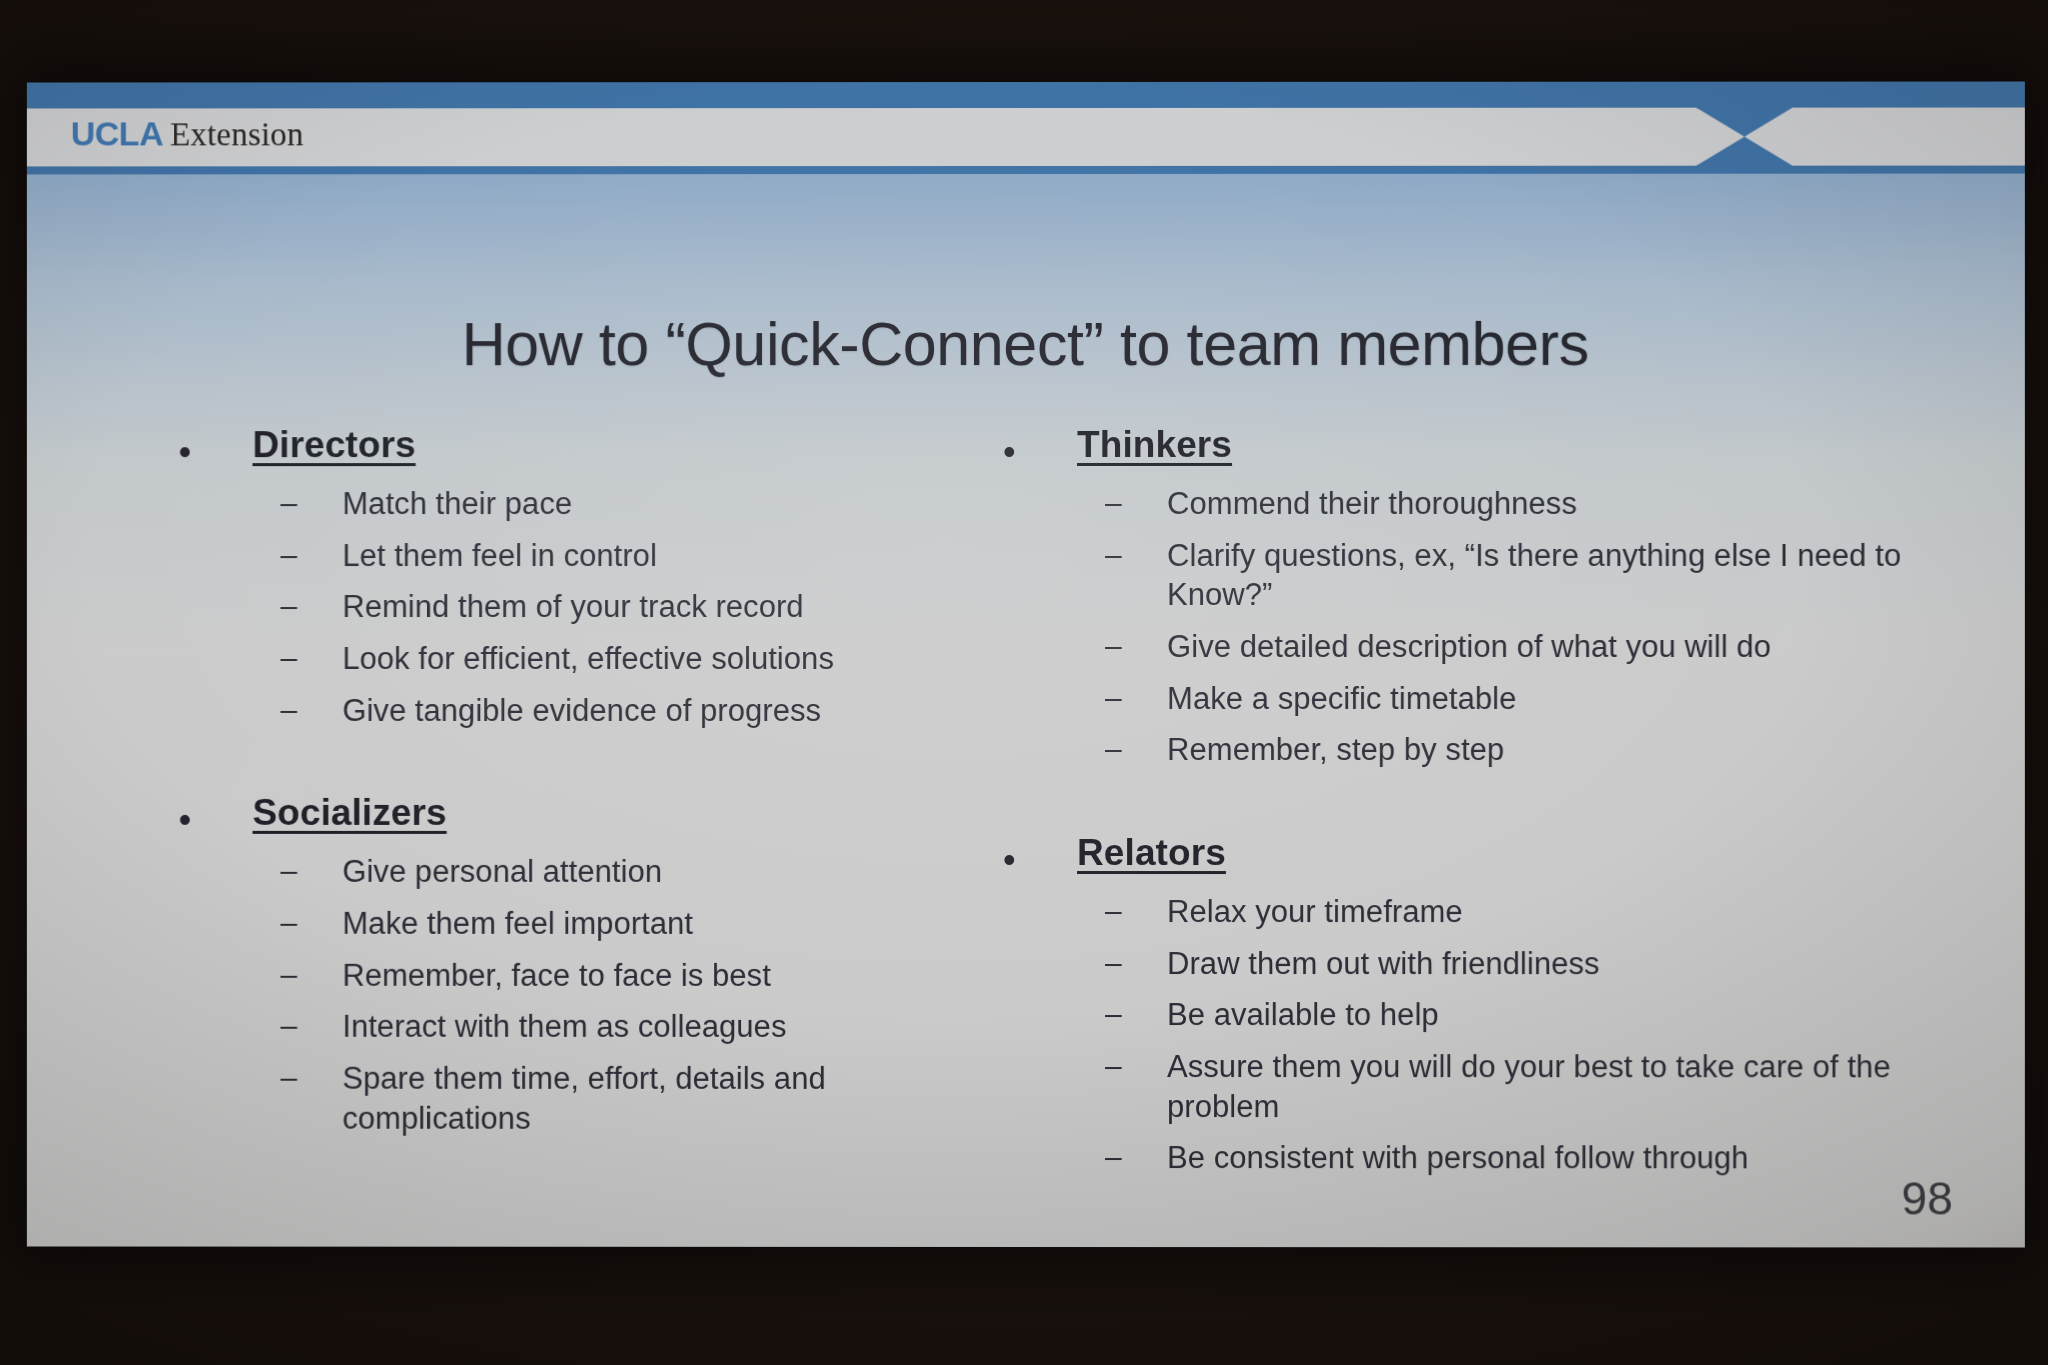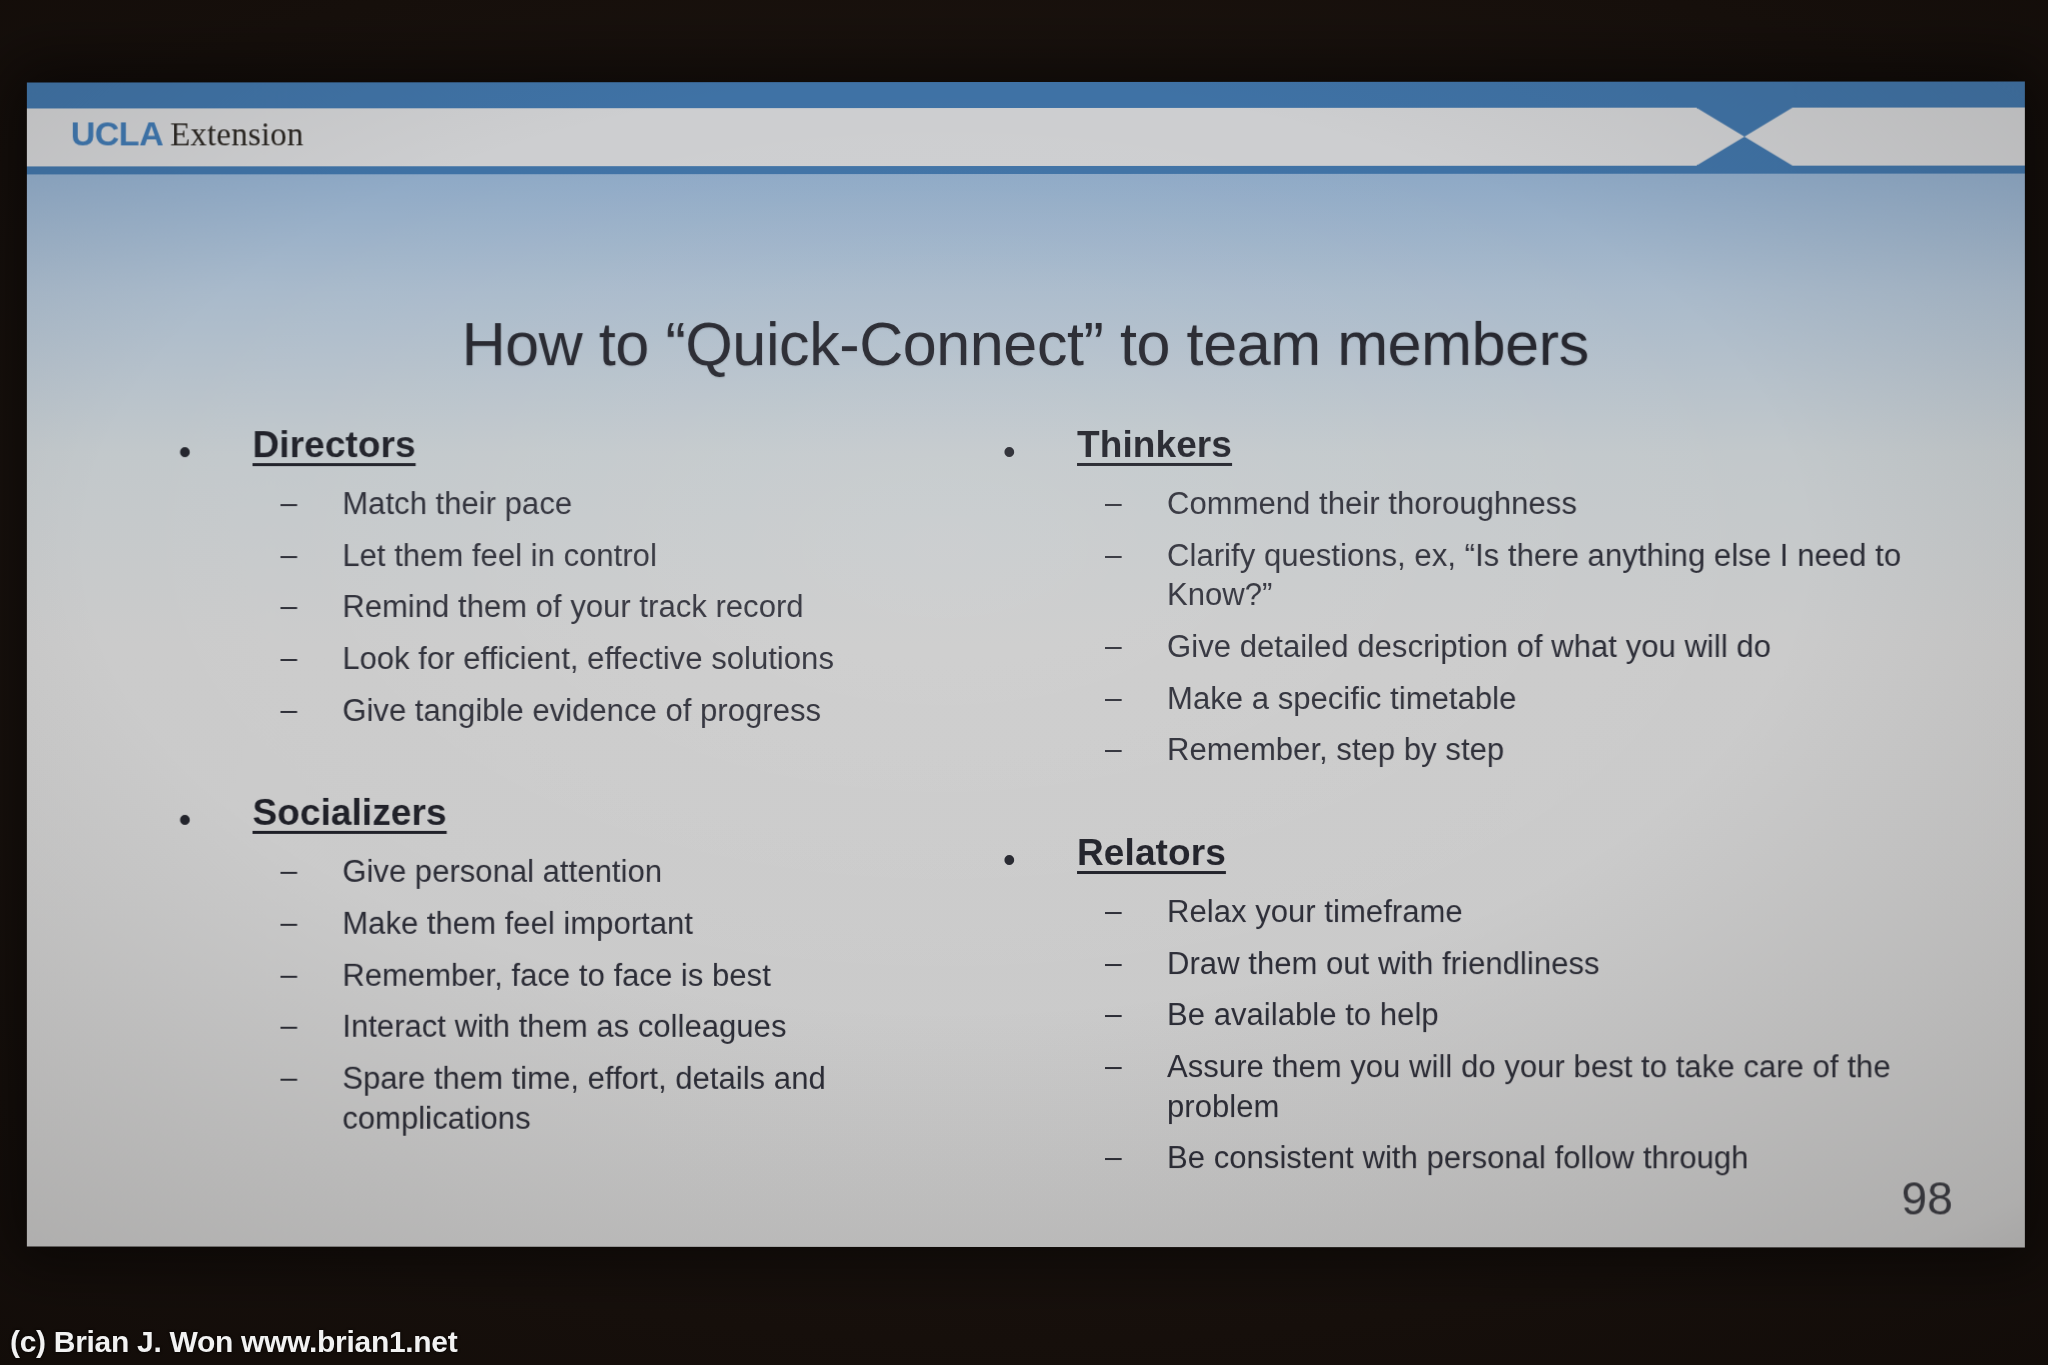--- a/index.html
+++ b/index.html
@@ -388,15 +388,14 @@
           </div>
 
         </div>
       </div>
 
       <div class="page-number">98</div>
 
     </div>
   </div>
 
-  <div class="watermark">(c) Brian J. Won www.brian1.net</div>
 
 </div>
 
 </body></html>

